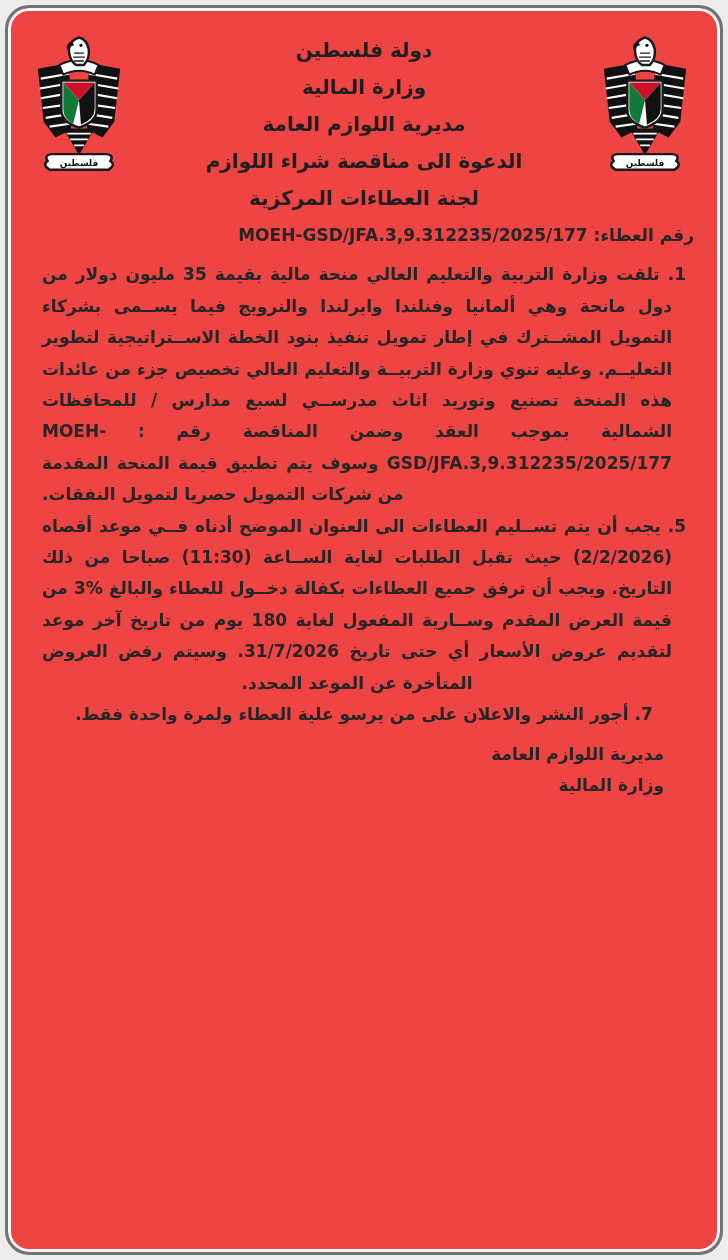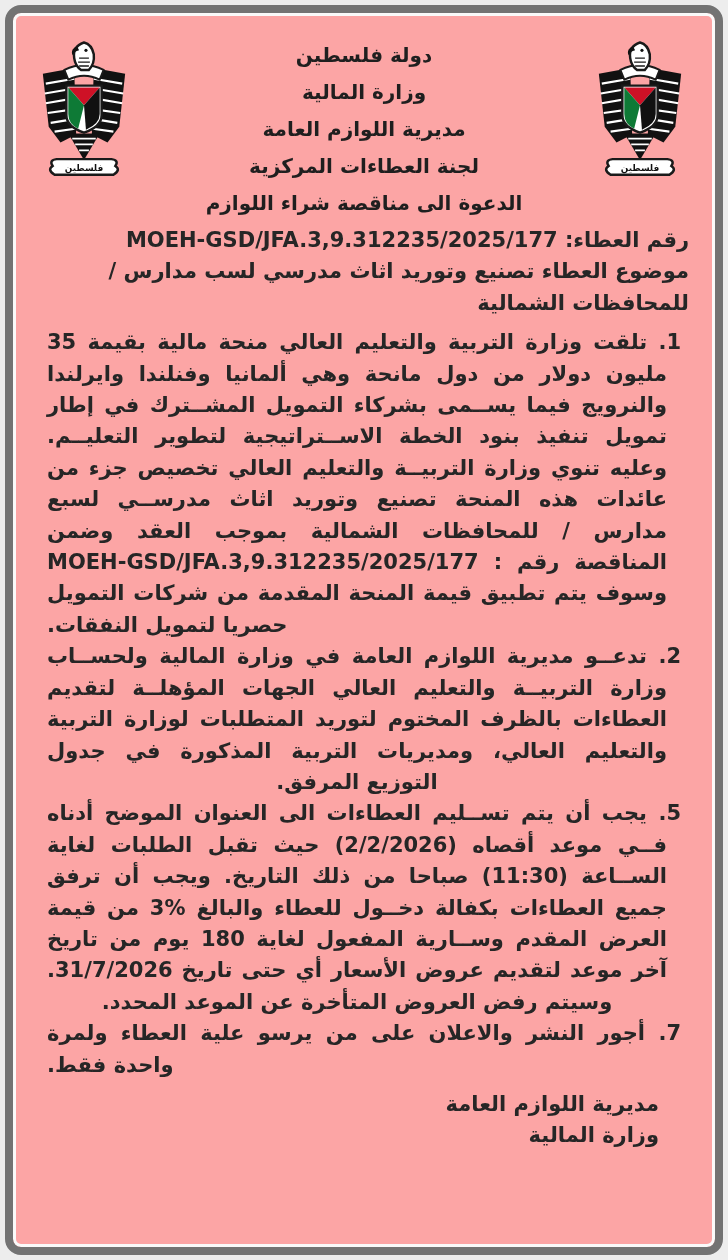--- a/index.html
+++ b/index.html
@@ -4,43 +4,43 @@
 <style>
   html,body{margin:0;padding:0;}
   body{
     width:728px;height:1260px;position:relative;
     background:#ededed;
     font-family:"DejaVu Sans",sans-serif;
     -webkit-font-smoothing:antialiased;
   }
   .sheet{
     position:absolute;inset:5px;
-    background:#fca5a5;
-    border:8px solid #737373;
-    border-radius:16px;
+    background:#ef4444;
+    border:3px solid #737373;
+    border-radius:24px;
     overflow:hidden;
     box-shadow:0 0 0 3px #fafafa inset;
   }
   
   .header{position:relative;height:190px;}
   .emblem{position:absolute;top:26px;width:98px;height:152px;}
   .emblem.left{left:22px;}
   .emblem.right{right:26px;}
   .header-lines{
     position:absolute;left:140px;right:140px;top:24px;
     text-align:center;direction:rtl;
     font-weight:700;color:#1f1f1f;
   }
   .header-line{font-size:20px;line-height:37px;white-space:nowrap;}
   
   .doc{
     position:absolute;top:212px;left:26px;right:26px;
     direction:rtl;
     font-weight:700;color:#262626;
-    font-size:21px;line-height:31.4px;
+    font-size:17px;line-height:31.4px;
   }
   .meta-line{text-align:right;}
   .items{margin:8px;padding:0;list-style:none;}
   .item{
     text-align:justify;
     padding-right:14px;text-indent:-14px;
   }
   
   .item:nth-child(1){text-align-last:left;}
   .item:nth-child(2){text-align-last:center;}
@@ -102,32 +102,30 @@
     <svg class="emblem left" viewBox="0 0 100 152">
         <use href="#pal-emblem"></use>
       </svg>
     <svg class="emblem right" viewBox="0 0 100 152">
         <use href="#pal-emblem"></use>
       </svg>
     <div class="header-lines">
       <div class="header-line">دولة فلسطين</div>
       <div class="header-line">وزارة المالية</div>
       <div class="header-line">مديرية اللوازم العامة</div>
+      <div class="header-line">الدعوة الى مناقصة شراء اللوازم</div>
       <div class="header-line">لجنة العطاءات المركزية</div>
-      <div class="header-line">الدعوة الى مناقصة شراء اللوازم</div>
     </div>
   </div>
 
   <div class="doc">
     <div class="meta-line">رقم العطاء: MOEH-GSD/JFA.3,9.312235/2025/177</div>
-    <div class="meta-line">موضوع العطاء تصنيع وتوريد اثاث مدرسي لسب مدارس / للمحافظات الشمالية</div>
 
     <div class="items">
       <div class="item">1. تلقت وزارة التربية والتعليم العالي منحة مالية بقيمة 35 مليون دولار من دول مانحة وهي ألمانيا وفنلندا وايرلندا والنرويج فيما يســمى بشركاء التمويل المشــترك في إطار تمويل تنفيذ بنود الخطة الاســتراتيجية لتطوير التعليــم. وعليه تنوي وزارة التربيــة والتعليم العالي تخصيص جزء من عائدات هذه المنحة تصنيع وتوريد اثاث مدرســي لسبع مدارس / للمحافظات الشمالية بموجب العقد وضمن المناقصة رقم : MOEH-GSD/JFA.3,9.312235/2025/177 وسوف يتم تطبيق قيمة المنحة المقدمة من شركات التمويل حصريا لتمويل النفقات.</div>
-      <div class="item">2. تدعــو مديرية اللوازم العامة في وزارة المالية ولحســاب وزارة التربيــة والتعليم العالي الجهات المؤهلــة لتقديم العطاءات بالظرف المختوم لتوريد المتطلبات لوزارة التربية والتعليم العالي، ومديريات التربية المذكورة في جدول التوزيع المرفق.</div>
       <div class="item">5. يجب أن يتم تســليم العطاءات الى العنوان الموضح أدناه فــي موعد أقصاه (2/2/2026) حيث تقبل الطلبات لغاية الســاعة (11:30) صباحا من ذلك التاريخ. ويجب أن ترفق جميع العطاءات بكفالة دخــول للعطاء والبالغ %3 من قيمة العرض المقدم وســارية المفعول لغاية 180 يوم من تاريخ آخر موعد لتقديم عروض الأسعار أي حتى تاريخ 31/7/2026. وسيتم رفض العروض المتأخرة عن الموعد المحدد.</div>
       <div class="item">7. أجور النشر والاعلان على من يرسو علية العطاء ولمرة واحدة فقط.</div>
     </div>
 
     <div class="address">
       <div>مديرية اللوازم العامة</div>
       <div>وزارة المالية</div>
 
     </div>
 

